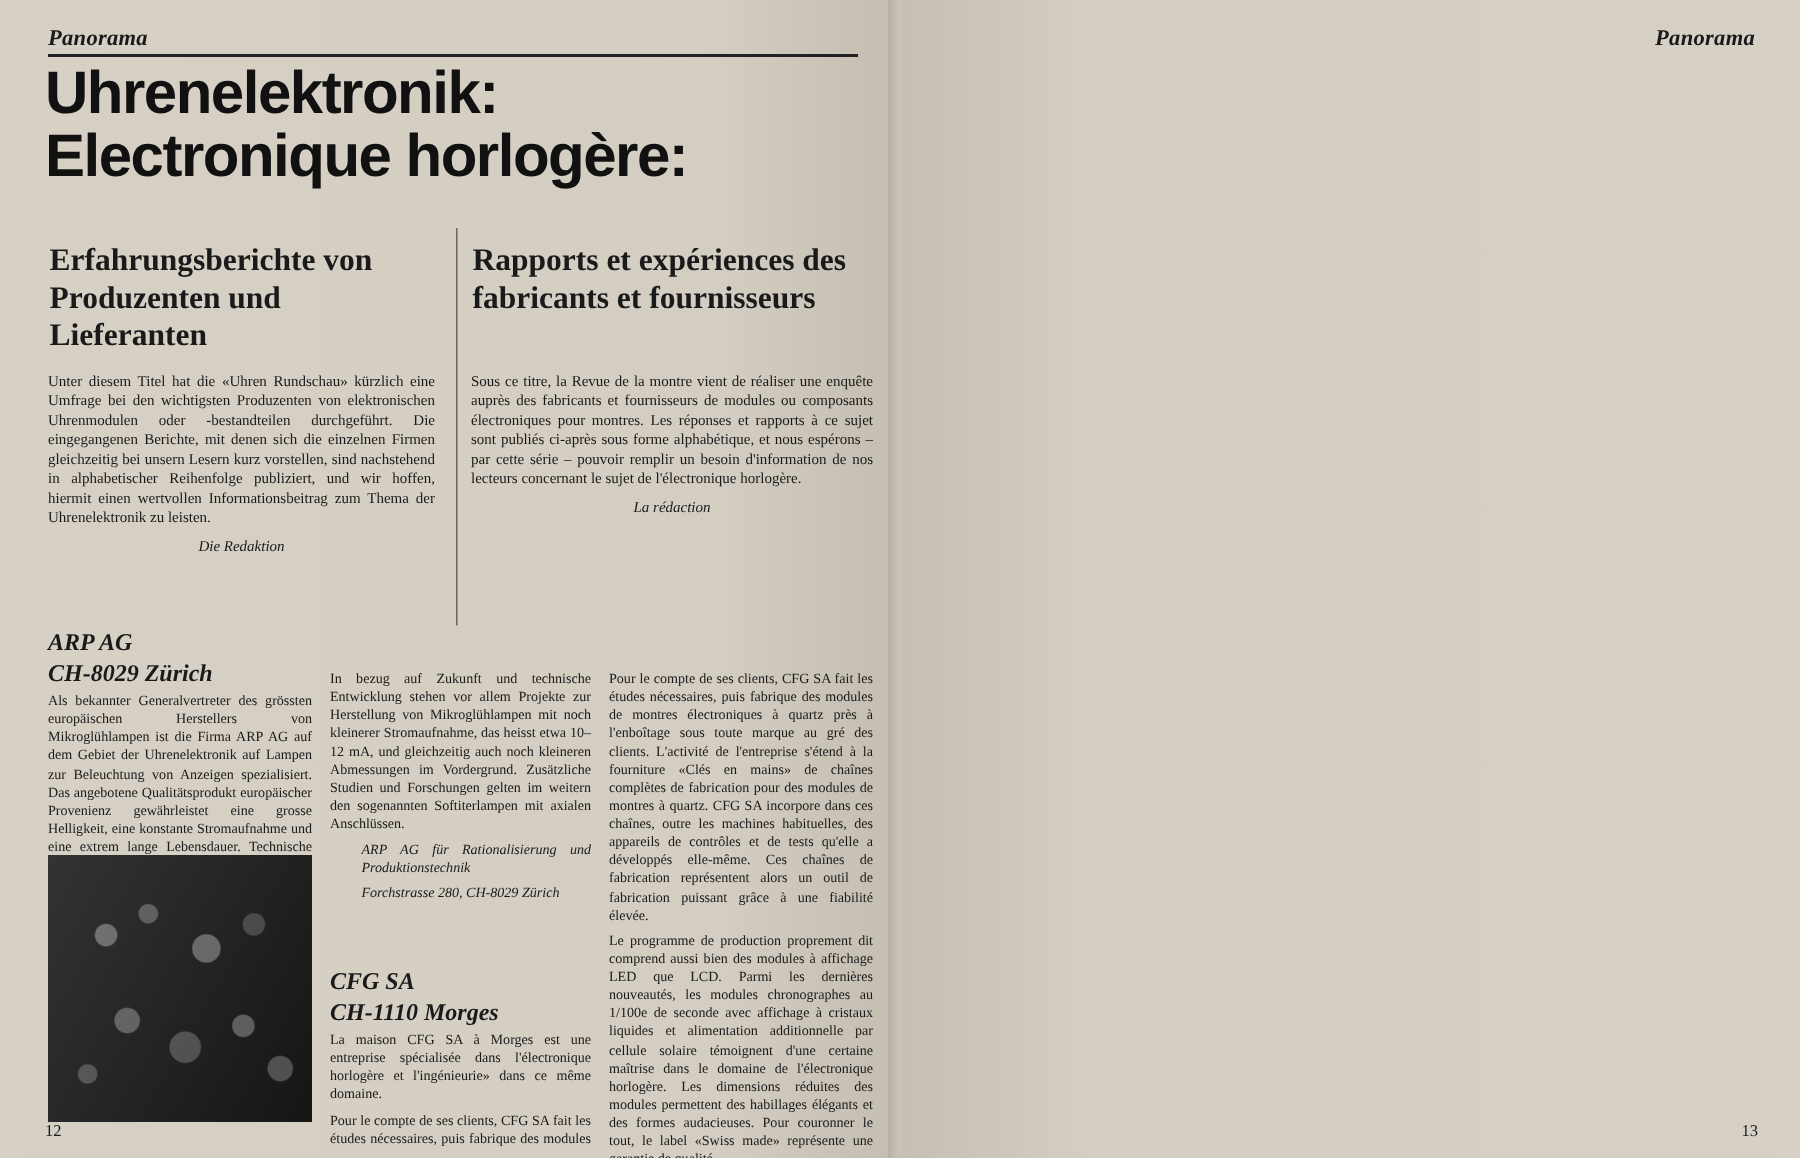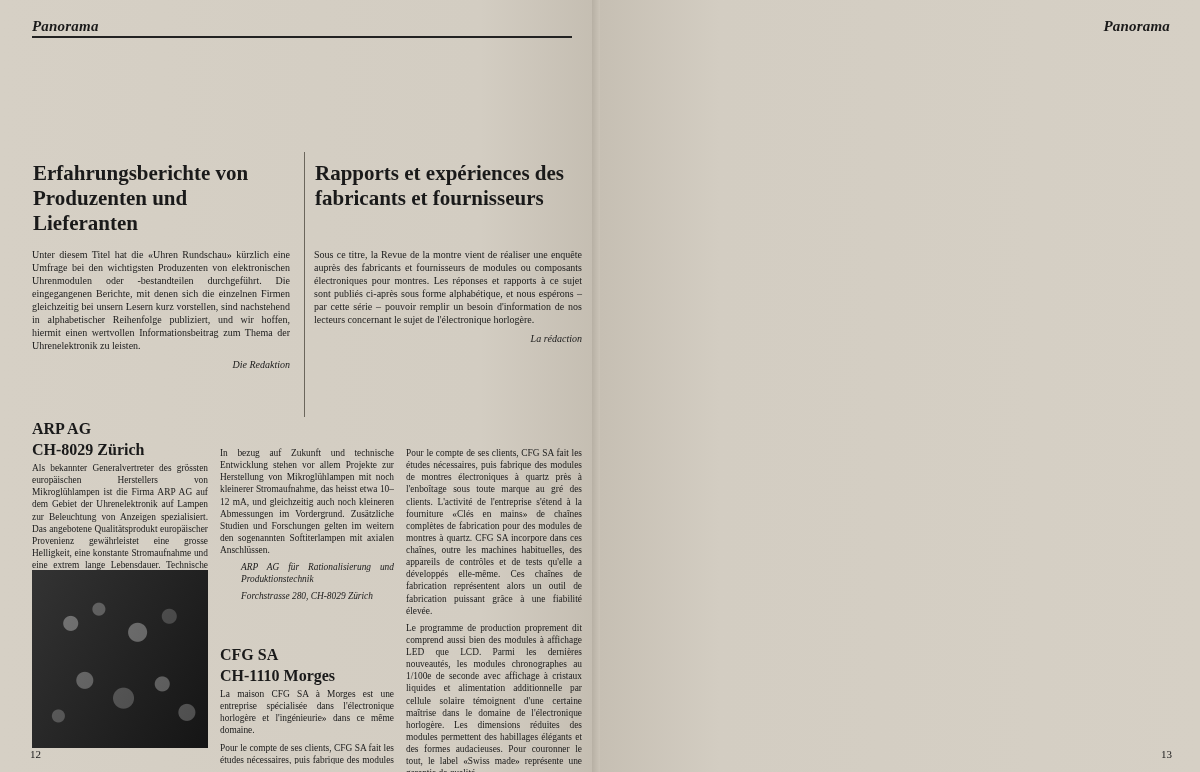--- a/index.html
+++ b/index.html
@@ -40,27 +40,27 @@
     font-size:21px;line-height:1.18;margin:1px;
   }
   .subhead.a{left:32px;top:160px;width:256px;}
   .subhead.b{left:314px;top:160px;width:268px;}
 
   .col{position:absolute;font-size:10px;line-height:1.30;text-align:justify;}
   .col p{margin:0 0 6px 0;text-indent:0;}
 
   .intro-a{left:32px;top:248px;width:258px;}
   .intro-b{left:314px;top:248px;width:268px;}
-  .sign{text-align:right;font-style:italic;}
+  .sign{text-align:center;font-style:italic;}
 
   .colrule{position:absolute;left:304px;top:152px;width:1px;height:265px;background:#6b665c;}
 
   h3.firm{
     font-family:"Liberation Serif",serif;font-weight:bold;font-size:16px;
-    margin:0 0 3px 0;line-height:1.15;
+    margin:0 0 3px 0;line-height:1.15;font-style:italic;
   }
   .firmblock{position:absolute;}
 
   .body-col{position:absolute;font-size:9.4px;line-height:1.29;text-align:justify;}
   .body-col p{margin:0 0 5px 0;}
   .body-col p.it{font-style:italic;margin-left:21px;}
 
   
   .photo{position:absolute;background:#2b2b2b;overflow:hidden;}
 
@@ -80,20 +80,24 @@
 </style>
 </head>
 <body>
 
 <div class="spread">
 
   <div class="page page-left">
     <div class="runhead left">Panorama</div>
     <div class="rule" style="left:32px;top:36px;width:540px;"></div>
 
+    <h1 class="title">
+      <span>Uhrenelektronik:</span>
+      <span class="l2">Electronique horlogère:</span>
+    </h1>
 
     <div class="colrule"></div>
 
     <h2 class="subhead a">Erfahrungsberichte von Produzenten und Lieferanten</h2>
     <h2 class="subhead b">Rapports et expériences des fabricants et fournisseurs</h2>
 
     <div class="col intro-a">
       <p>Unter diesem Titel hat die «Uhren Rundschau» kürzlich eine Umfrage bei den wichtigsten Produzenten von elektronischen Uhrenmodulen oder -bestandteilen durchgeführt. Die eingegangenen Berichte, mit denen sich die einzelnen Firmen gleichzeitig bei unsern Lesern kurz vorstellen, sind nachstehend in alphabetischer Reihenfolge publiziert, und wir hoffen, hiermit einen wertvollen Informationsbeitrag zum Thema der Uhrenelektronik zu leisten.</p>
       <p class="sign">Die Redaktion</p>
     </div>

